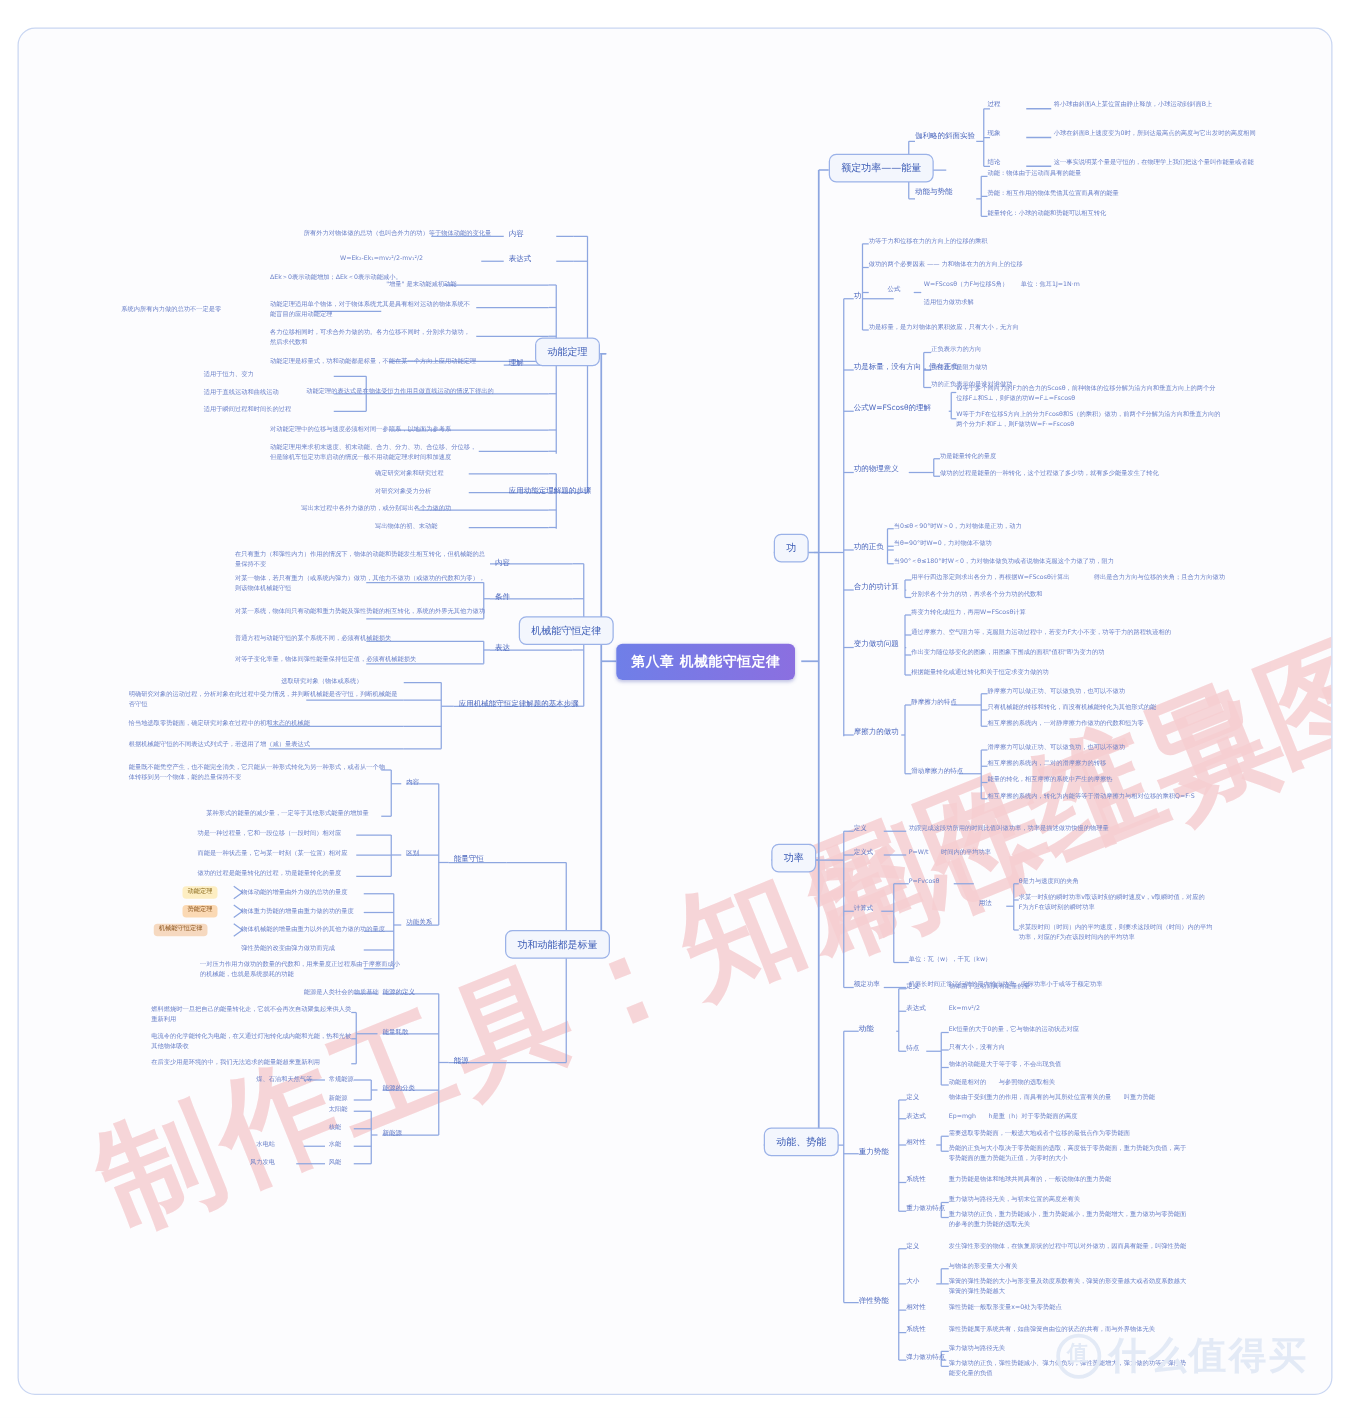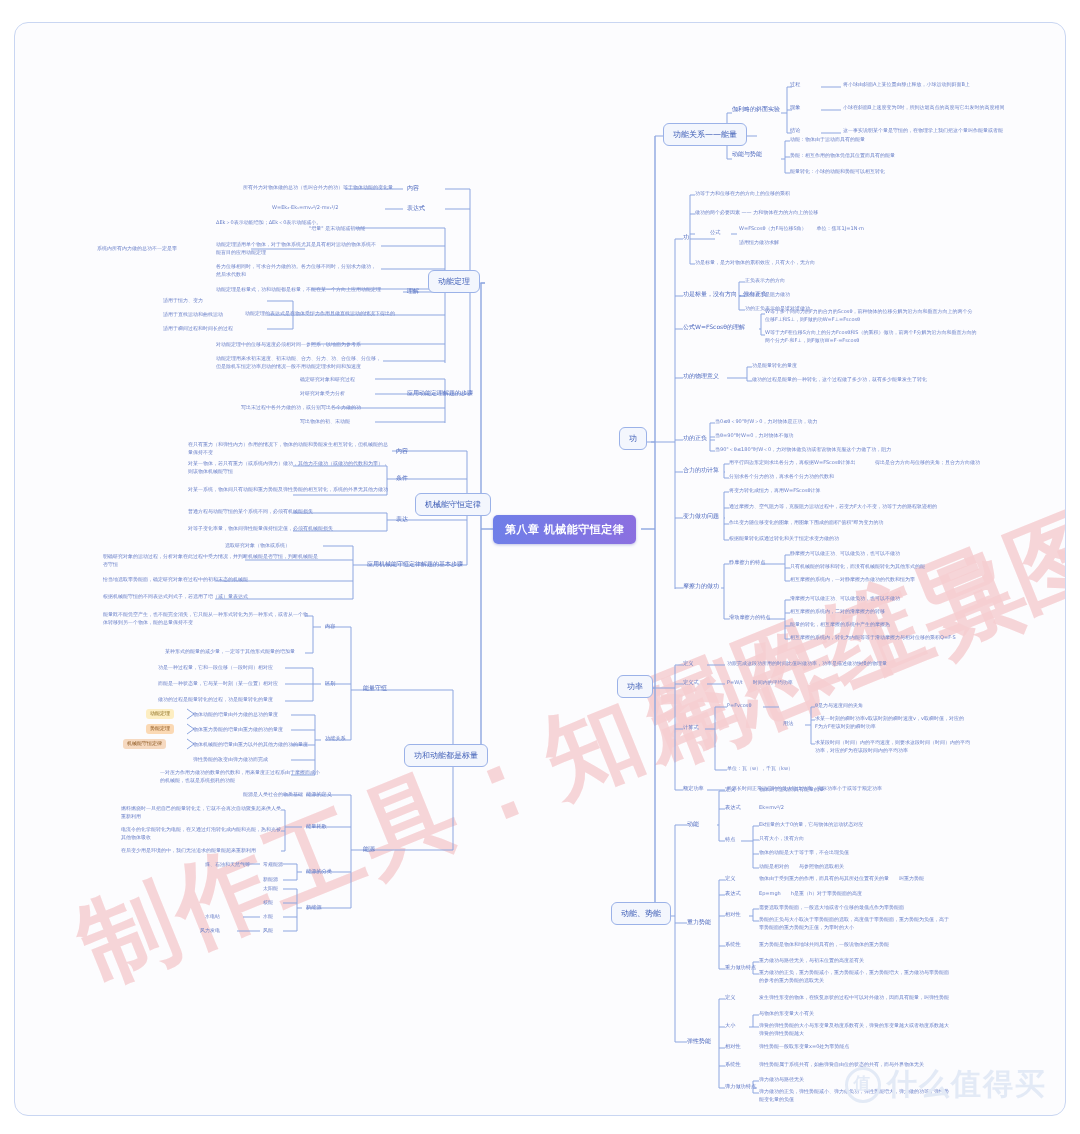--- a/index.html
+++ b/index.html
@@ -347,21 +347,21 @@
       <path d="M282,866 H268" fill="none" stroke="#8da6e0" stroke-width="1"></path>
       <path d="M282,880 H268" fill="none" stroke="#8da6e0" stroke-width="1"></path>
       <path d="M282,894 H268" fill="none" stroke="#8da6e0" stroke-width="1"></path>
       <path d="M282,908 H268" fill="none" stroke="#8da6e0" stroke-width="1"></path>
       <path d="M245,894 H228" fill="none" stroke="#8da6e0" stroke-width="1"></path>
       <path d="M245,908 H222" fill="none" stroke="#8da6e0" stroke-width="1"></path>
     </svg>
 
   <div class="node root" style="left:478px;top:492px;">第八章 机械能守恒定律</div>
 
-  <div class="node lvl1" style="left:648px;top:100px;">功能关系——能量</div>
+  <div class="node lvl1" style="left:648px;top:100px;">额定功率——能量</div>
   <div class="node lvl1" style="left:604px;top:404px;">功</div>
   <div class="node lvl1" style="left:602px;top:652px;">功率</div>
   <div class="node lvl1" style="left:596px;top:879px;">动能、势能</div>
 
   <div class="node lvl1" style="left:413px;top:247px;">动能定理</div>
   <div class="node lvl1" style="left:400px;top:470px;">机械能守恒定律</div>
   <div class="node lvl1" style="left:389px;top:721px;">功和动能都是标量</div>
 
   <div class="node lvl2" style="left:717px;top:82px;">伽利略的斜面实验</div>
   <div class="node lvl2" style="left:717px;top:127px;">动能与势能</div>

